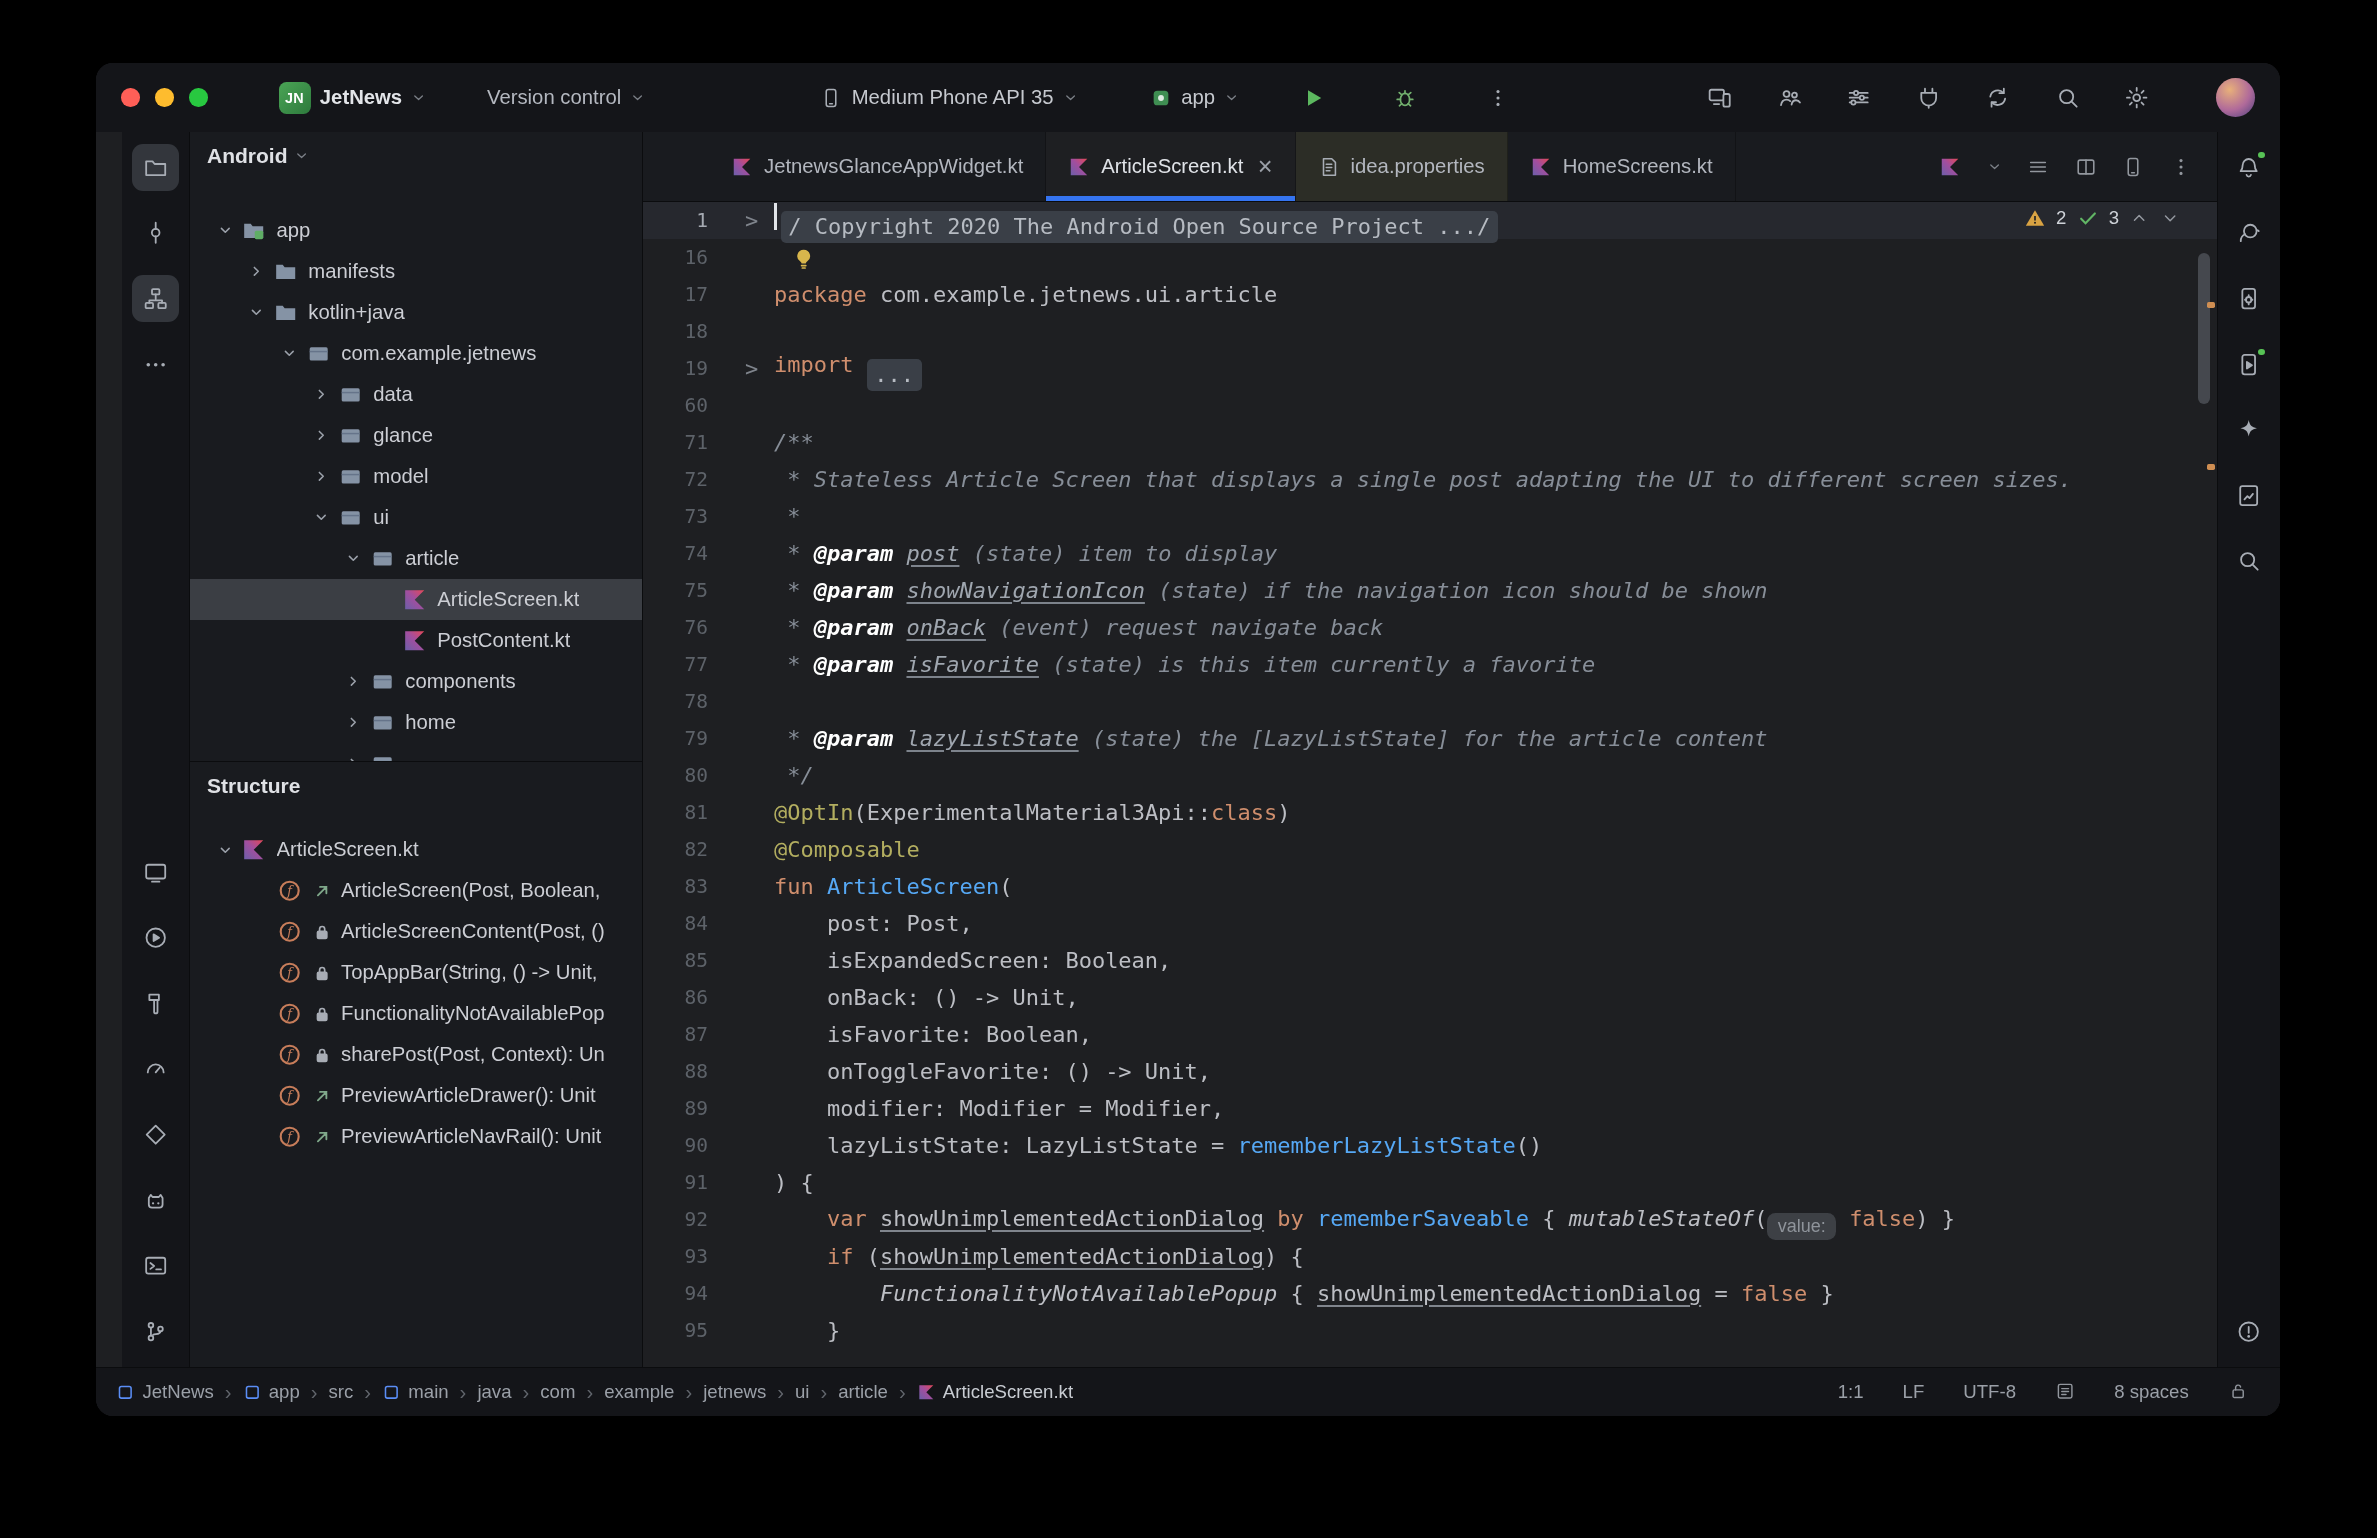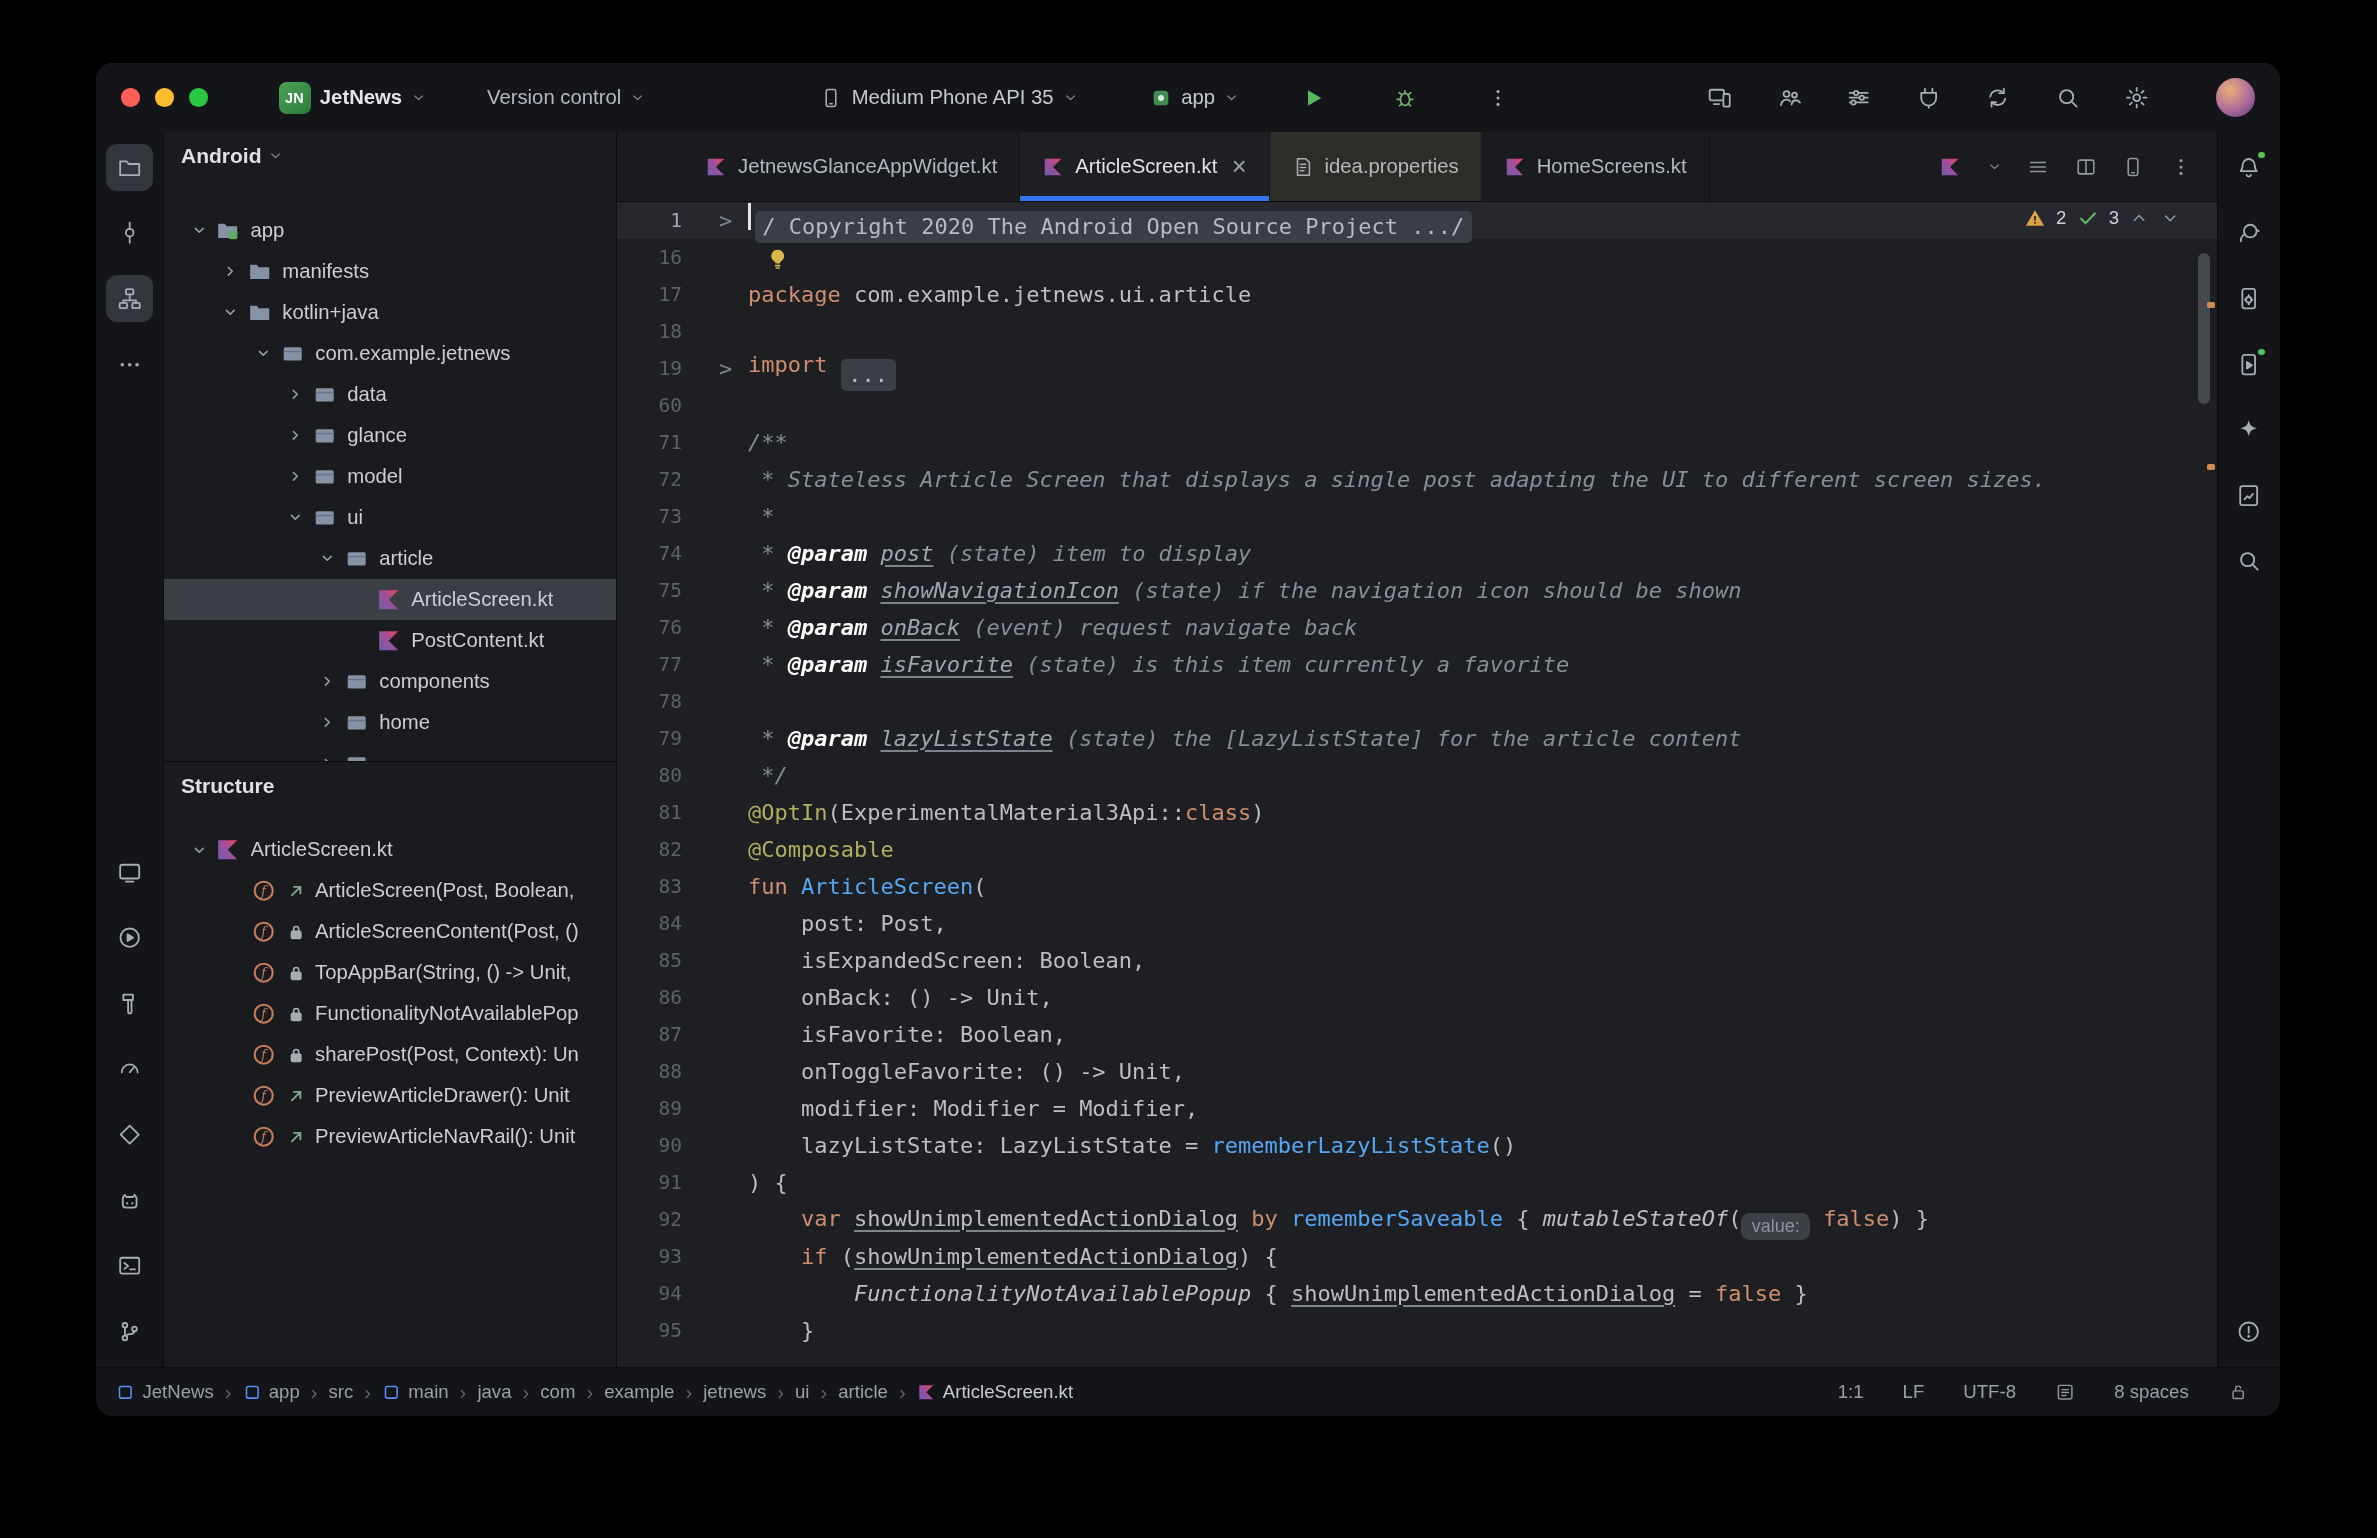--- a/index.html
+++ b/index.html
@@ -27,21 +27,21 @@
   .spacer{flex:1;}
   .avatar{width:39px;height:39px;border-radius:50%;margin-left:24px;flex:none;
     background:radial-gradient(circle at 35% 30%,#e8b07a,#b06a9a 55%,#4a3f7e);}
 
   .ic{display:inline-flex;align-items:center;justify-content:center;flex:none;}
   .ic svg{width:100%;height:100%;}
   .ic18{width:15.2px;height:15.2px}.ic24{width:20.3px;height:20.3px}
   .ic26{width:22px;height:22px}.ic28{width:24px;height:24px}.ic30{width:25.4px;height:25.4px}
 
   
-  .main{flex:1;display:flex;min-height:0;}
+  .main{flex:1;display:flex;min-height:0;padding-left:26px;}
   .left-stripe{width:68px;background:#141519;border-right:0.8px solid #0b0c0e;display:flex;
     flex-direction:column;align-items:center;padding:12px 0;flex:none;}
   .right-stripe{width:63px;background:#141519;border-left:0.8px solid #0b0c0e;display:flex;
     flex-direction:column;align-items:center;padding:12px 0;flex:none;}
   .stripe-group{display:flex;flex-direction:column;gap:18.6px;align-items:center;}
   .stripe-group.bottom{margin-top:auto;}
   .stripe-btn{width:47px;height:47px;border-radius:11px;display:flex;align-items:center;
     justify-content:center;position:relative;}
   .stripe-btn.active{background:#33363c;}
   .dot-badge{position:absolute;top:6px;right:6px;width:10.2px;height:10.2px;border-radius:50%;
@@ -112,21 +112,21 @@
 
   
   .statusbar{height:49px;flex:none;background:#141519;border-top:0.8px solid #0b0c0e;display:flex;
     align-items:center;padding:0 32px 0 20.3px;font-size:18.6px;color:#9ba0a8;}
   .breadcrumbs{display:flex;align-items:center;overflow:hidden;white-space:nowrap;}
   .bc-item{display:inline-flex;align-items:center;gap:7.6px;color:#9ba0a8;}
   .bc-item.last{color:#c9cdd3;}
   .bc-sep{margin:0 11px;color:#62666d;font-size:20.3px;}
   .bc-ic{width:18.6px;height:18.6px;display:inline-flex;}
   .bc-ic svg{width:100%;height:100%;}
-  .status-right{margin-left:auto;display:flex;align-items:center;gap:39px;}
+  .status-right{margin-left:auto;display:flex;gap:39px;}
   .status-item{white-space:nowrap;}
   .dim-ic{opacity:.85;}
 </style>
 </head>
 <body>
 
 <div class="window">
 
   <div class="titlebar">
     <div class="traffic-lights">

